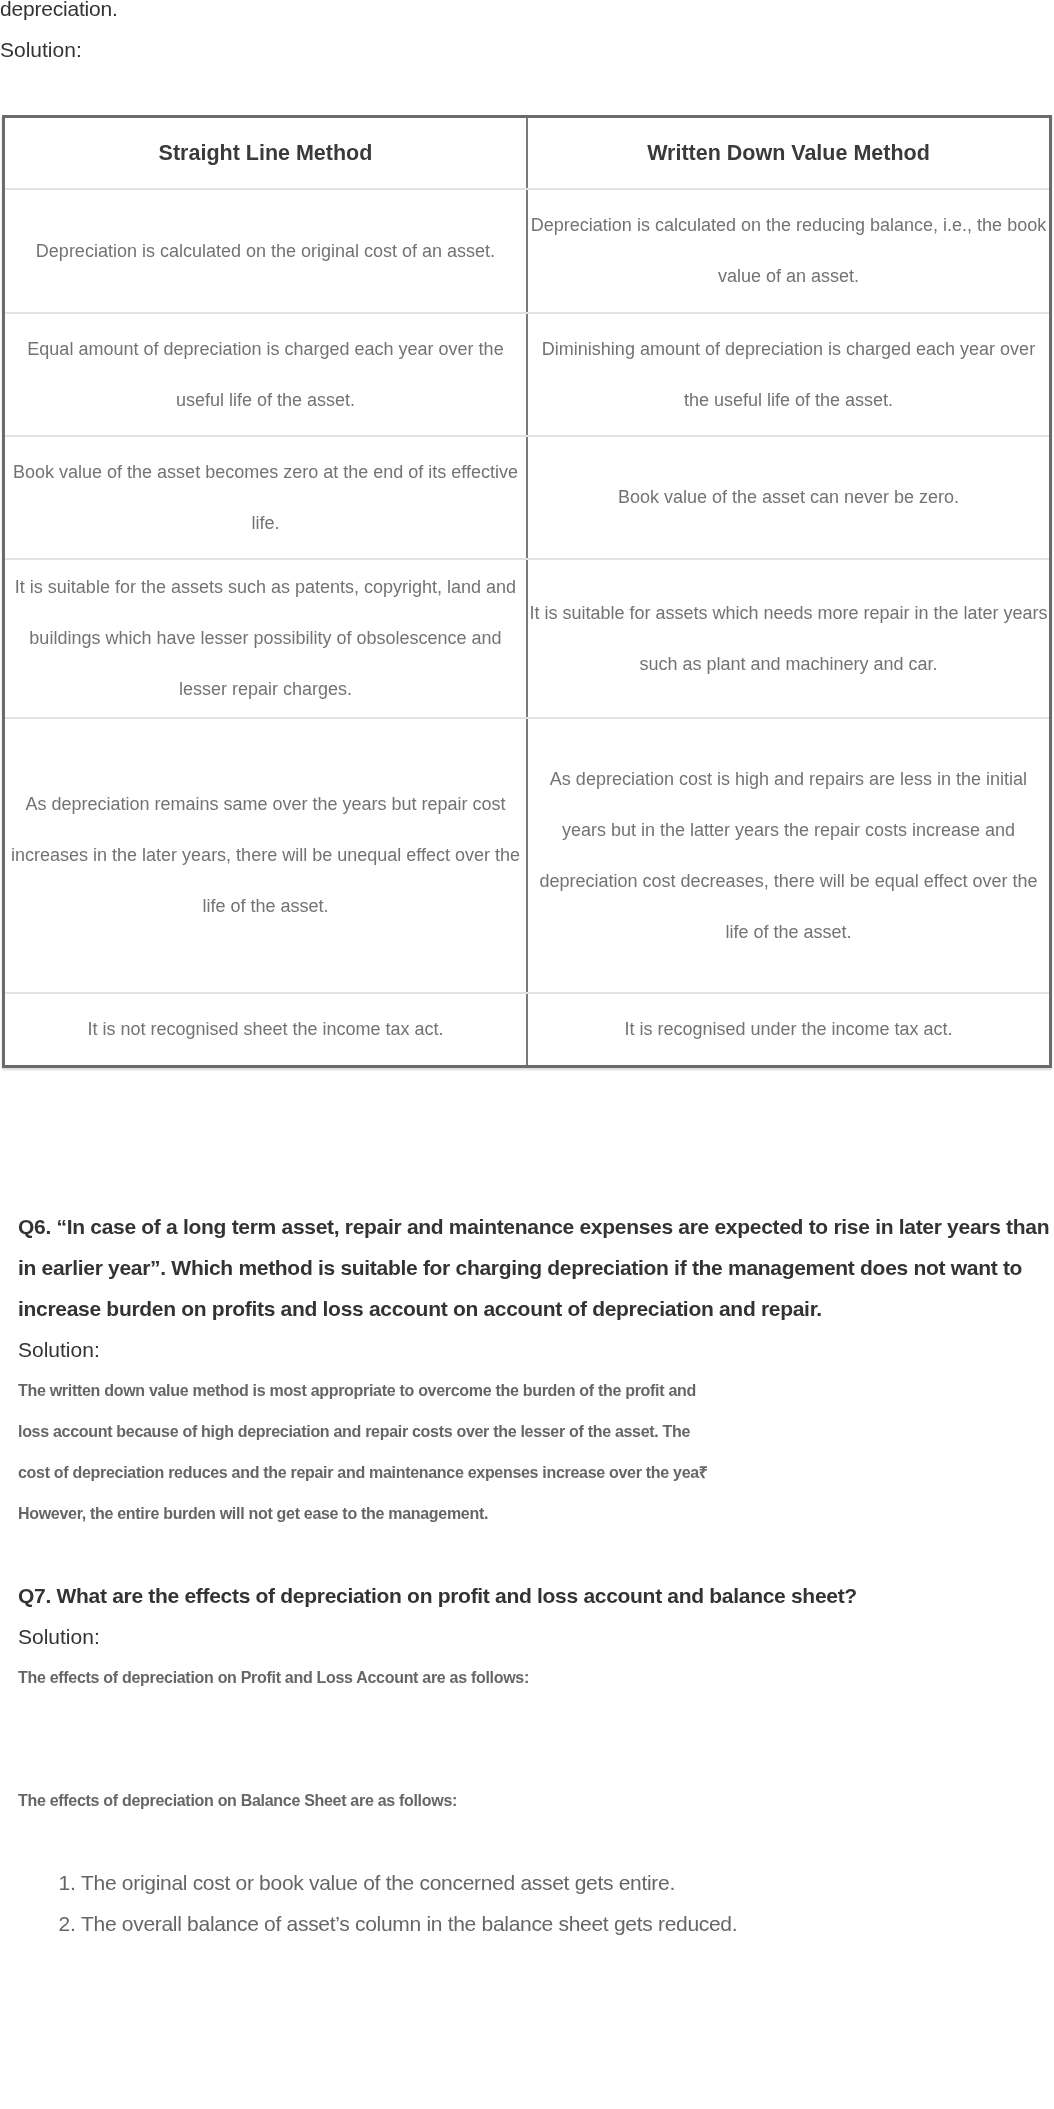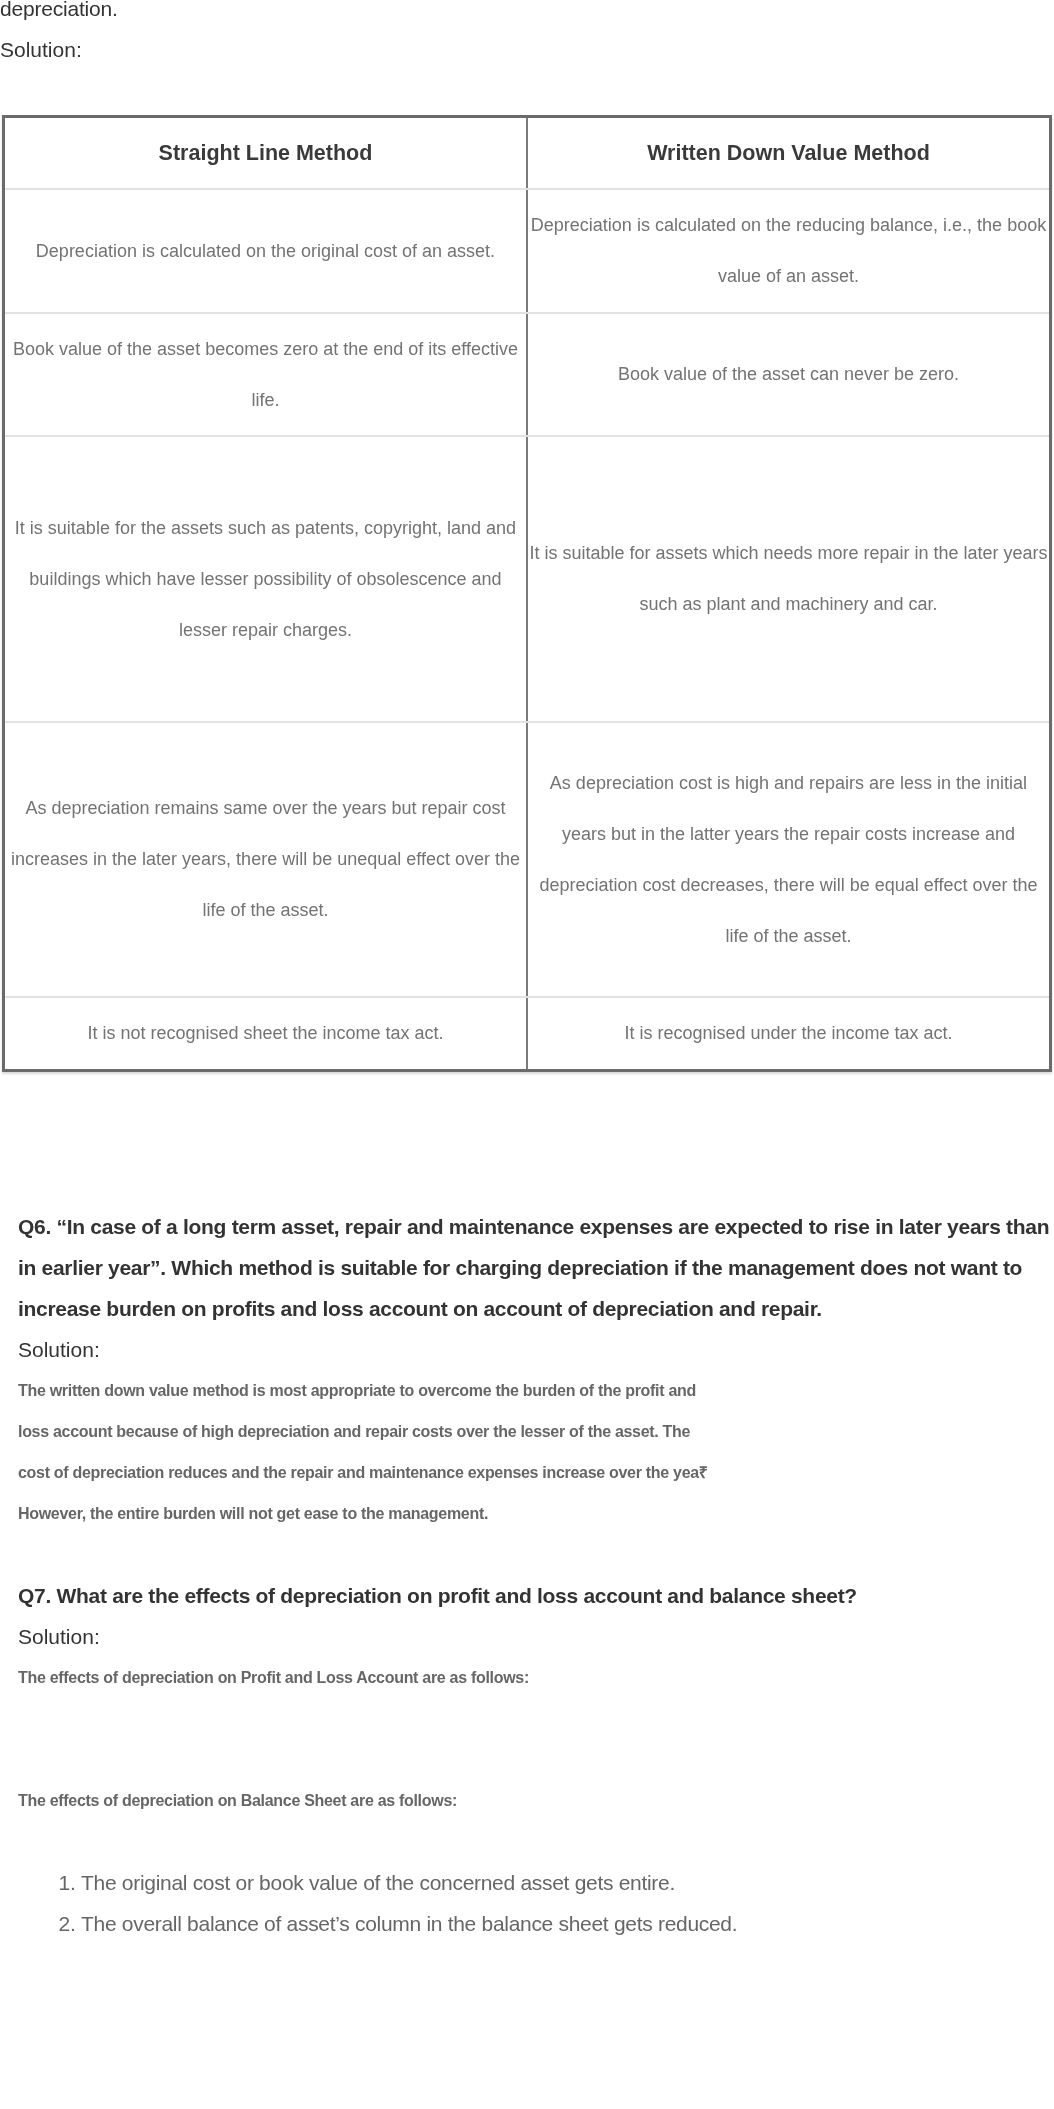--- a/index.html
+++ b/index.html
@@ -68,25 +68,29 @@
       <tr>
         <th>Straight Line Method</th>
         <th>Written Down Value Method</th>
       </tr>
     </thead>
     <tbody>
       <tr style="height:124px;">
         <td>Depreciation is calculated on the original cost of an asset.</td>
         <td>Depreciation is calculated on the reducing balance, i.e., the book value of an asset.</td>
       </tr>
+      <tr style="height:123px;">
+        <td>Equal amount of depreciation is charged each year over the useful life of the asset.</td>
+        <td>Diminishing amount of depreciation is charged each year over the useful life of the asset.</td>
+      </tr>
       <tr style="height:123px;margin-left:8px;">
         <td>Book value of the asset becomes zero at the end of its effective life.</td>
         <td>Book value of the asset can never be zero.</td>
       </tr>
-      <tr style="height:286px;">
+      <tr style="height:159px;">
         <td>It is suitable for the assets such as patents, copyright, land and buildings which have lesser possibility of obsolescence and lesser repair charges.</td>
         <td>It is suitable for assets which needs more repair in the later years such as plant and machinery and car.</td>
       </tr>
       <tr style="height:275px;">
         <td>As depreciation remains same over the years but repair cost increases in the later years, there will be unequal effect over the life of the asset.</td>
         <td>As depreciation cost is high and repairs are less in the initial years but in the latter years the repair costs increase and depreciation cost decreases, there will be equal effect over the life of the asset.</td>
       </tr>
       <tr style="height:73px;">
         <td>It is not recognised sheet the income tax act.</td>
         <td>It is recognised under the income tax act.</td>

